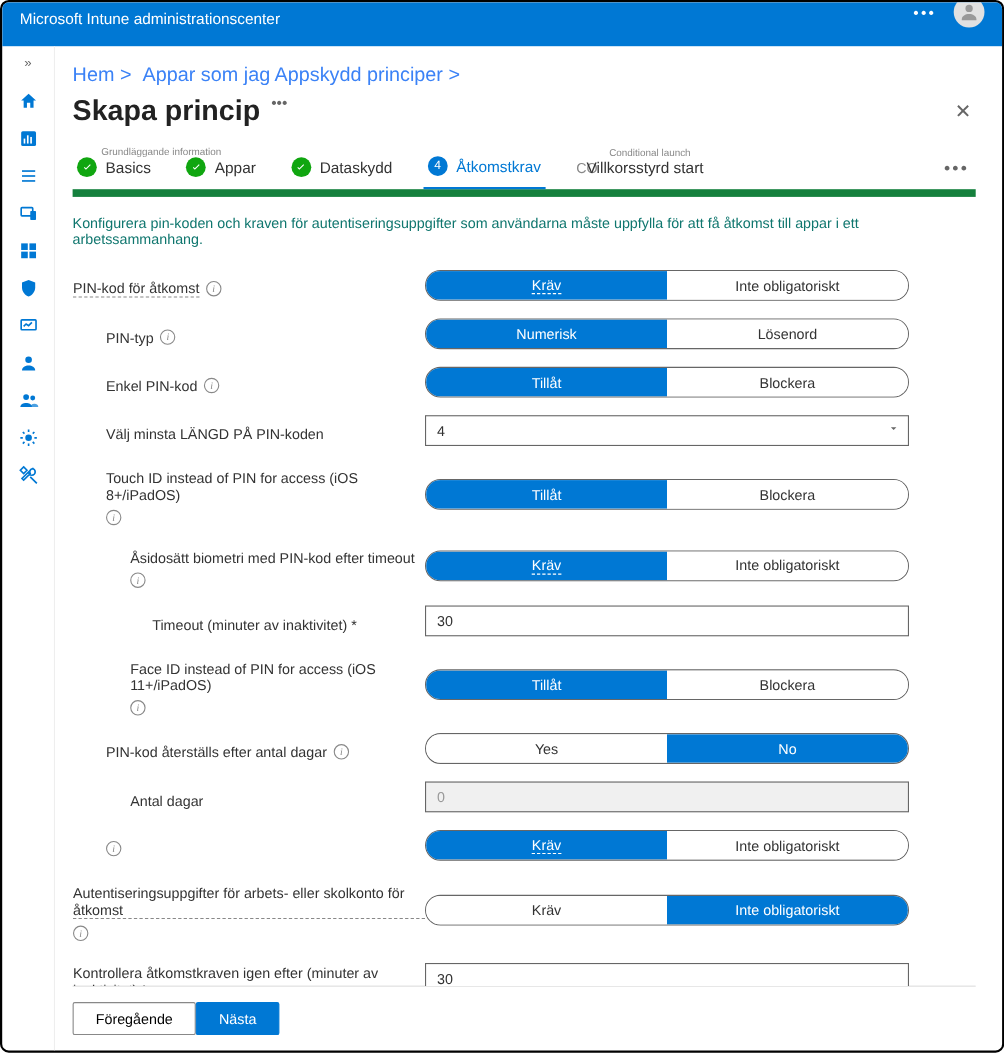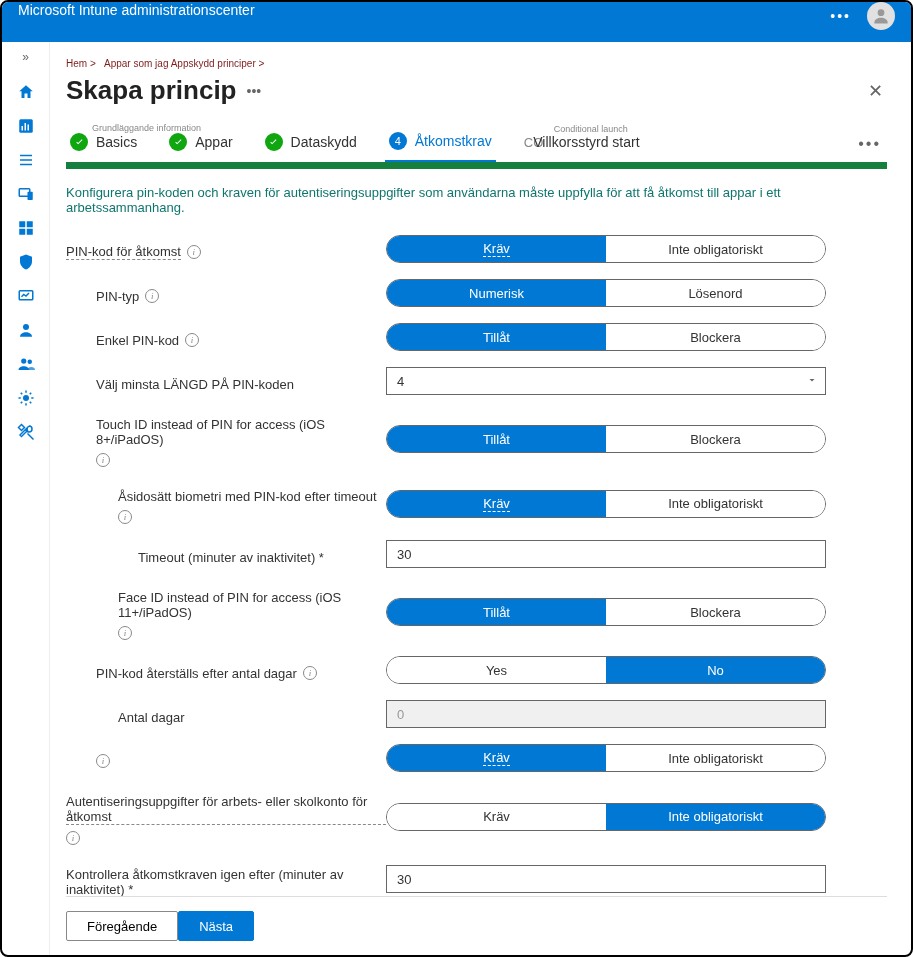--- a/index.html
+++ b/index.html
@@ -1,29 +1,29 @@
 <!DOCTYPE html>
 <html><head>
 <meta charset="utf-8">
 <style>
 * { box-sizing: border-box; margin: 0; padding: 0; font-family: "Segoe UI", Arial, sans-serif; }
 body { background: #fff; width: 913px; height: 957px; overflow: hidden; border: 2px solid #000; border-radius: 8px; position: relative; }
-.header { background: #0078d4; color: #fff; height: 40px; display: flex; align-items: flex-start; padding: 0 16px; justify-content: space-between; }
+.header { background: #0078d4; color: #fff; height: 40px; display: flex; align-items: flex-end; padding: 17px 16px; justify-content: space-between; }
 .header-title { font-size: 14px; }
 .header-right { display: flex; align-items: center; gap: 16px; }
 .header-dots { letter-spacing: 2px; font-size: 14px; }
 .avatar { width: 28px; height: 28px; border-radius: 50%; background: #e1e1e1; display: flex; align-items: center; justify-content: center; }
 .avatar svg { width: 20px; height: 20px; fill: #999; }
 .body-area { display: flex; height: calc(100% - 40px); }
 .sidebar { width: 48px; border-right: 1px solid #eee; padding-top: 8px; display: flex; flex-direction: column; align-items: center; gap: 14px; }
 .sidebar-expand { font-size: 12px; color: #666; margin-bottom: 4px; cursor: pointer; }
 .sidebar-icon { width: 20px; height: 20px; display: flex; align-items: center; justify-content: center; cursor: pointer; }
 .sidebar-icon svg { width: 18px; height: 18px; fill: #0078d4; }
 .main { flex: 1; padding: 16px 24px 0 16px; overflow: hidden; display: flex; flex-direction: column; }
-.breadcrumb { font-size: 10px; color: #7f1d1d; margin-bottom: 6px; }
+.breadcrumb { font-size: 18px; color: #3b82f6; margin-bottom: 6px; }
 .breadcrumb span { margin-right: 6px; }
 .title-row { display: flex; align-items: center; justify-content: space-between; margin-bottom: 20px; }
 .page-title { font-size: 26px; font-weight: 600; color: #222; }
 .title-dots { font-size: 14px; color: #666; margin-left: 10px; }
 .close-x { font-size: 18px; color: #666; cursor: pointer; padding: 4px; }
 .tabs { display: flex; align-items: center; gap: 24px; border-bottom: 7px solid #15803d; padding-bottom: 0; margin-bottom: 16px; position: relative; }
 .tab { display: flex; align-items: center; gap: 8px; padding: 6px 4px 10px; font-size: 14px; color: #333; cursor: pointer; position: relative; }
 .tab-check { width: 18px; height: 18px; border-radius: 50%; background: #10a610; display: flex; align-items: center; justify-content: center; }
 .tab-check svg { width: 11px; height: 11px; fill: #fff; }
 .tab-num { width: 18px; height: 18px; border-radius: 50%; background: #0078d4; color: #fff; font-size: 11px; display: flex; align-items: center; justify-content: center; }
@@ -145,21 +145,21 @@
         </svg>
       </span>
   </div>
 
   <div class="main">
     <div class="breadcrumb">
       <span>Hem &gt;</span>
       <span>Appar som jag Appskydd principer &gt;</span>
     </div>
     <div class="title-row">
-      <div style="display:flex;align-items:center">
+      <div style="display:flex;align-items:flex-start">
         <h1 class="page-title">Skapa princip</h1>
         <span class="title-dots">•••</span>
       </div>
       <span class="close-x">✕</span>
     </div>
 
     <div class="tabs">
       <div class="tab">
         <span class="tab-check">
             <svg viewBox="0 0 24 24">

